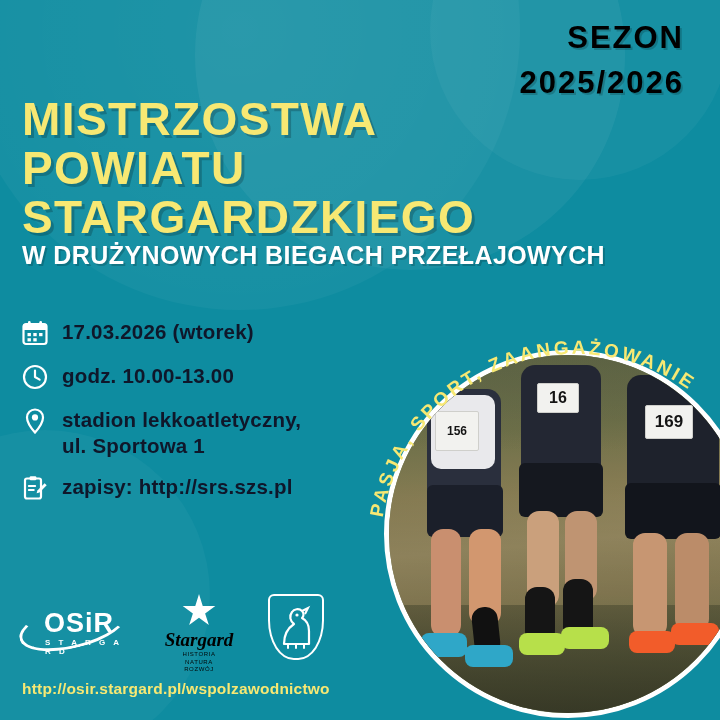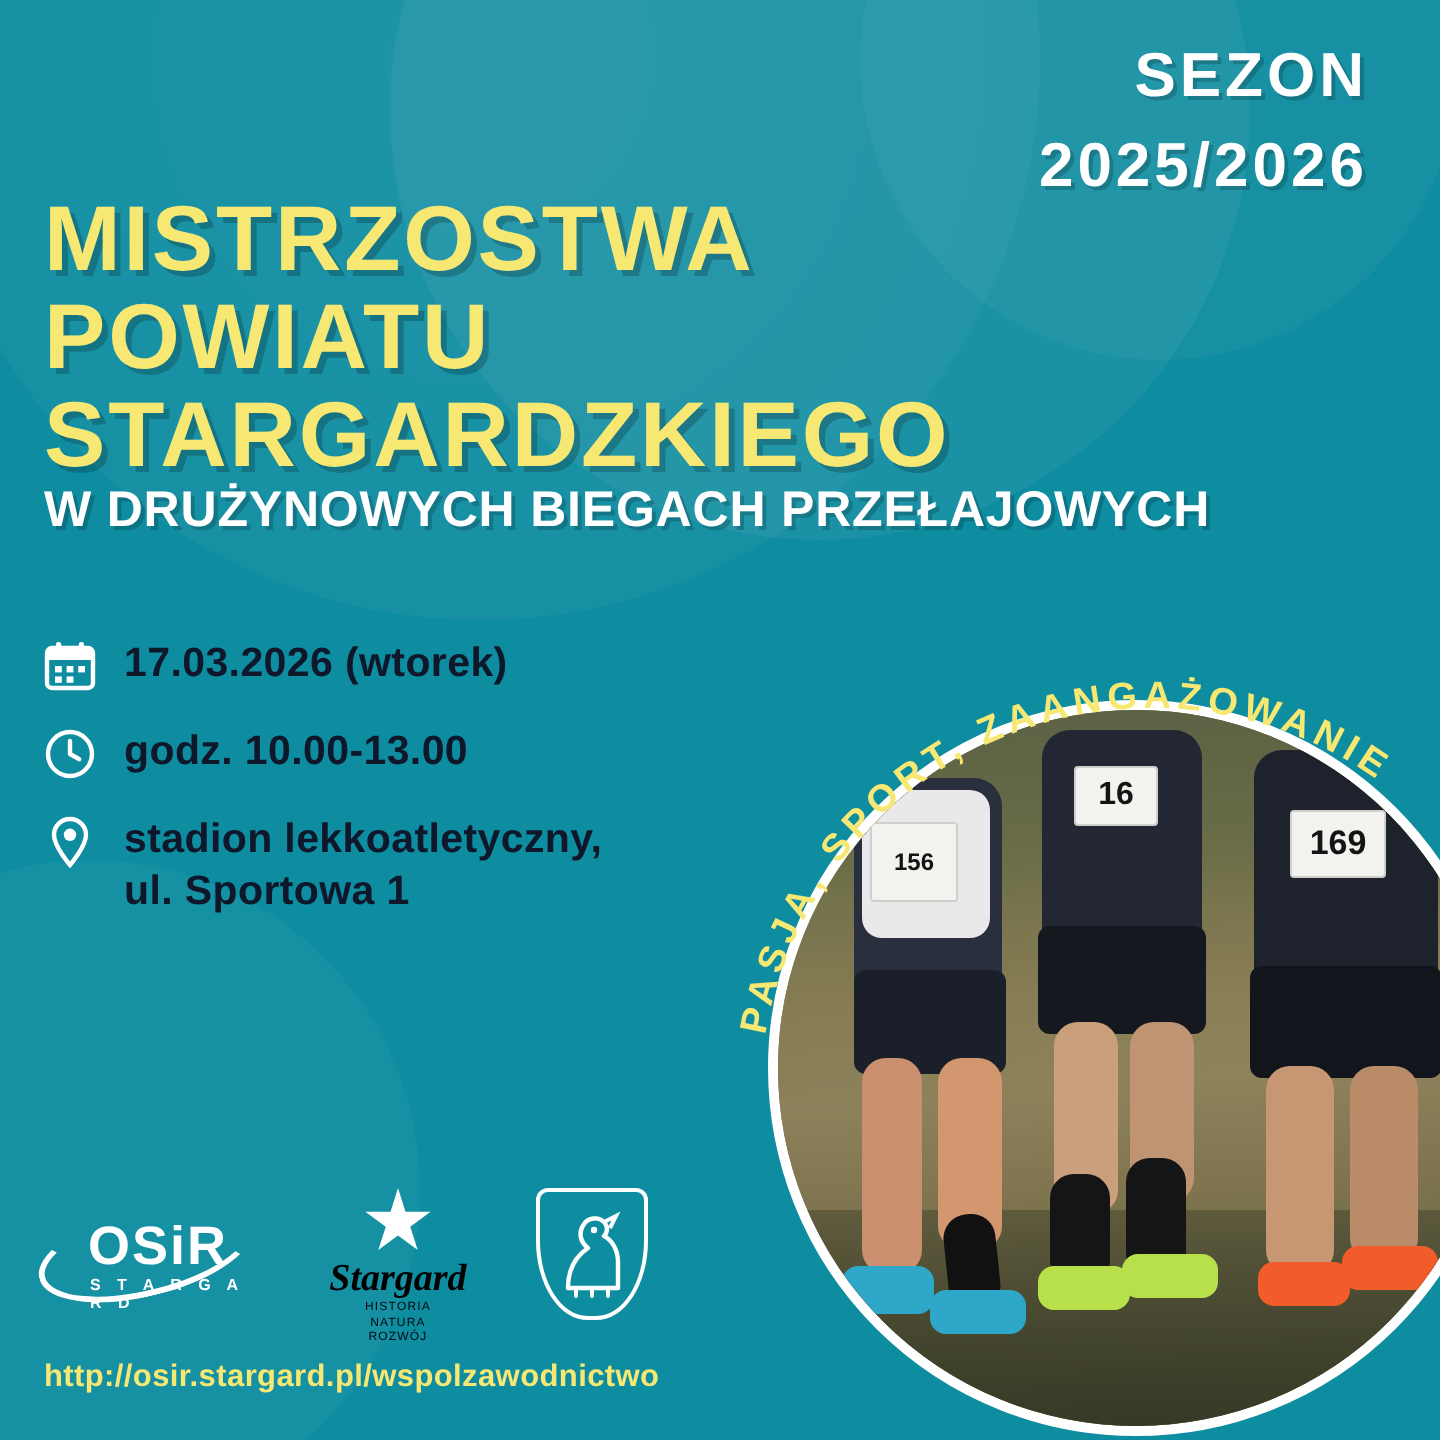--- a/index.html
+++ b/index.html
@@ -37,21 +37,21 @@
     left: -120px; top: 430px;
     background: rgba(255,255,255,0.035);
   }
 
   
   .season {
     position: absolute;
     right: 36px;
     top: 16px;
     text-align: right;
-    color: #ffffff;
+    color: #000000;
     font-weight: bold;
     font-size: 31px;
     letter-spacing: 2px;
     line-height: 1.45;
     text-shadow: 2px 2px 0 rgba(0,0,0,0.18);
   }
 
   
   .title-block {
     position: absolute;
@@ -303,20 +303,31 @@
     <span class="detail-icon">
       <svg width="26" height="26" viewBox="0 0 26 26">
         <path d="M13 1.5c-4.4 0-8 3.5-8 7.9 0 5.9 8 15.1 8 15.1s8-9.2 8-15.1c0-4.4-3.6-7.9-8-7.9z" fill="none" stroke="#ffffff" stroke-width="2.2"></path>
         <circle cx="13" cy="9.4" r="3.1" fill="#ffffff"></circle>
       </svg>
     </span>
     <span class="detail-text" style="white-space: pre-line;">stadion lekkoatletyczny,
 ul. Sportowa 1</span>
   </div>
 
+  <div class="detail-row">
+    <span class="detail-icon">
+      <svg width="26" height="26" viewBox="0 0 26 26">
+        <rect x="3" y="3.5" width="16" height="20" rx="2" fill="none" stroke="#ffffff" stroke-width="2.2"></rect>
+        <rect x="7.6" y="1.3" width="6.8" height="4" rx="1.3" fill="#ffffff"></rect>
+        <path d="M6.8 11h6.4M6.8 15h5" stroke="#ffffff" stroke-width="1.9" stroke-linecap="round"></path>
+        <path d="M22.6 8.2l2.1 2.1-7.2 7.2-2.9.8.8-2.9z" fill="#ffffff"></path>
+      </svg>
+    </span>
+    <span class="detail-text">zapisy: http://srs.szs.pl</span>
+  </div>
 
 </div>
 
 <div class="photo-wrap">
   <div class="photo">
 
     <div class="ph" style="left:0;top:250px;width:368px;height:120px;background:linear-gradient(180deg,rgba(60,62,40,0.45),rgba(40,42,28,0.75));"></div>
     <div class="ph" style="left:0;top:0;width:368px;height:96px;background:linear-gradient(180deg,rgba(86,92,62,0.55),rgba(86,92,62,0));"></div>
 
     <div class="ph runner-a">

